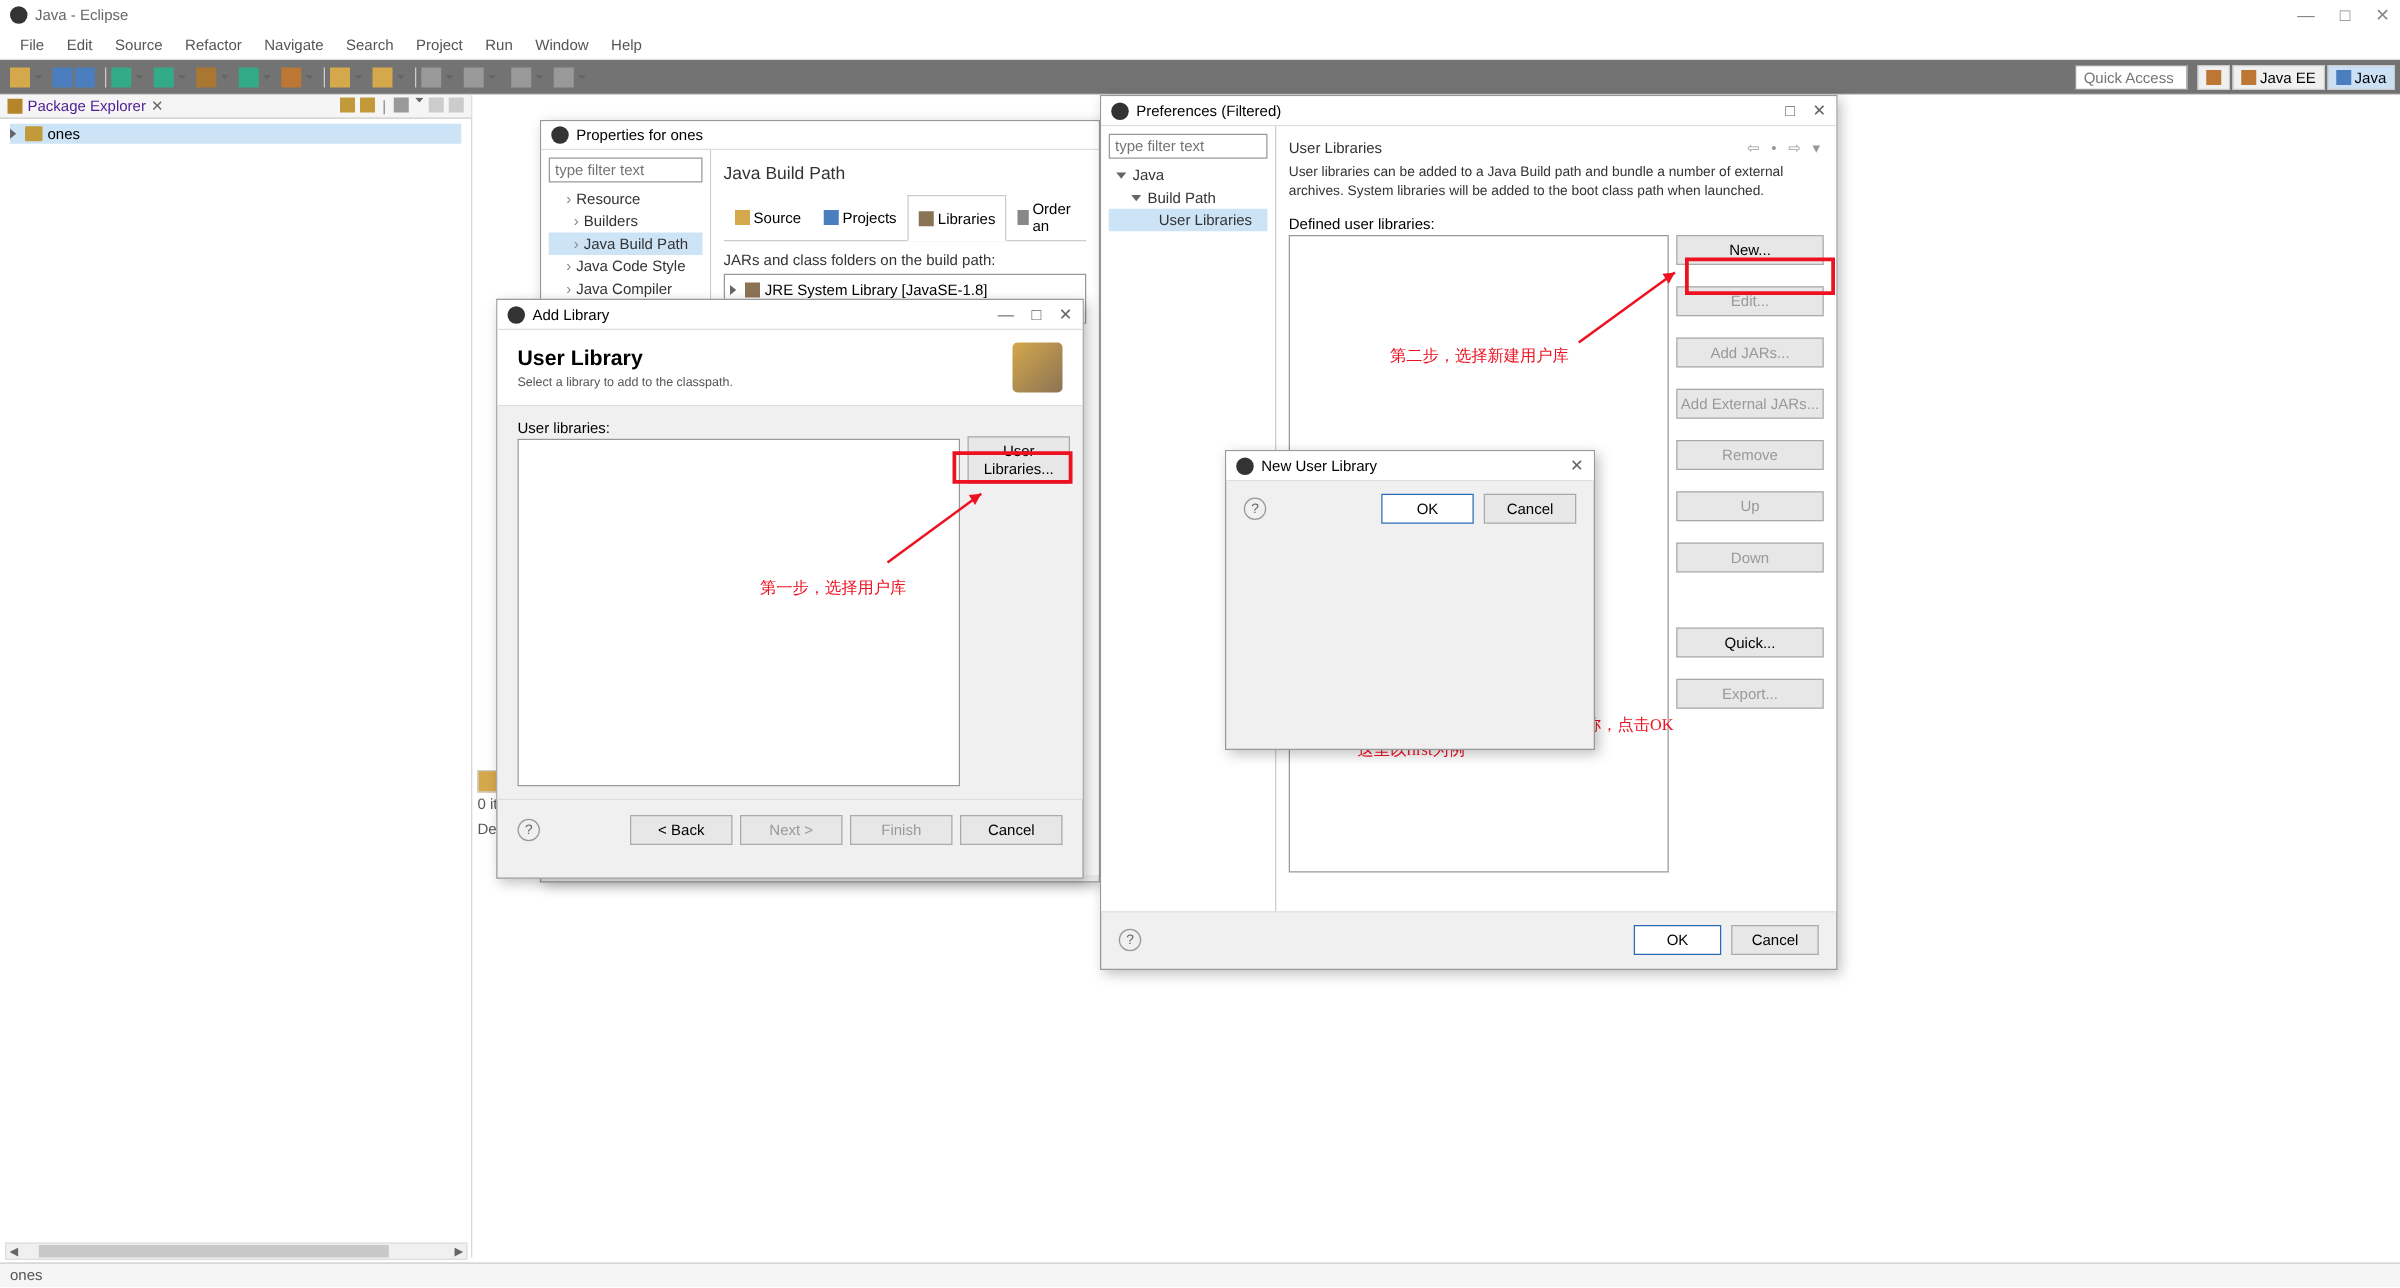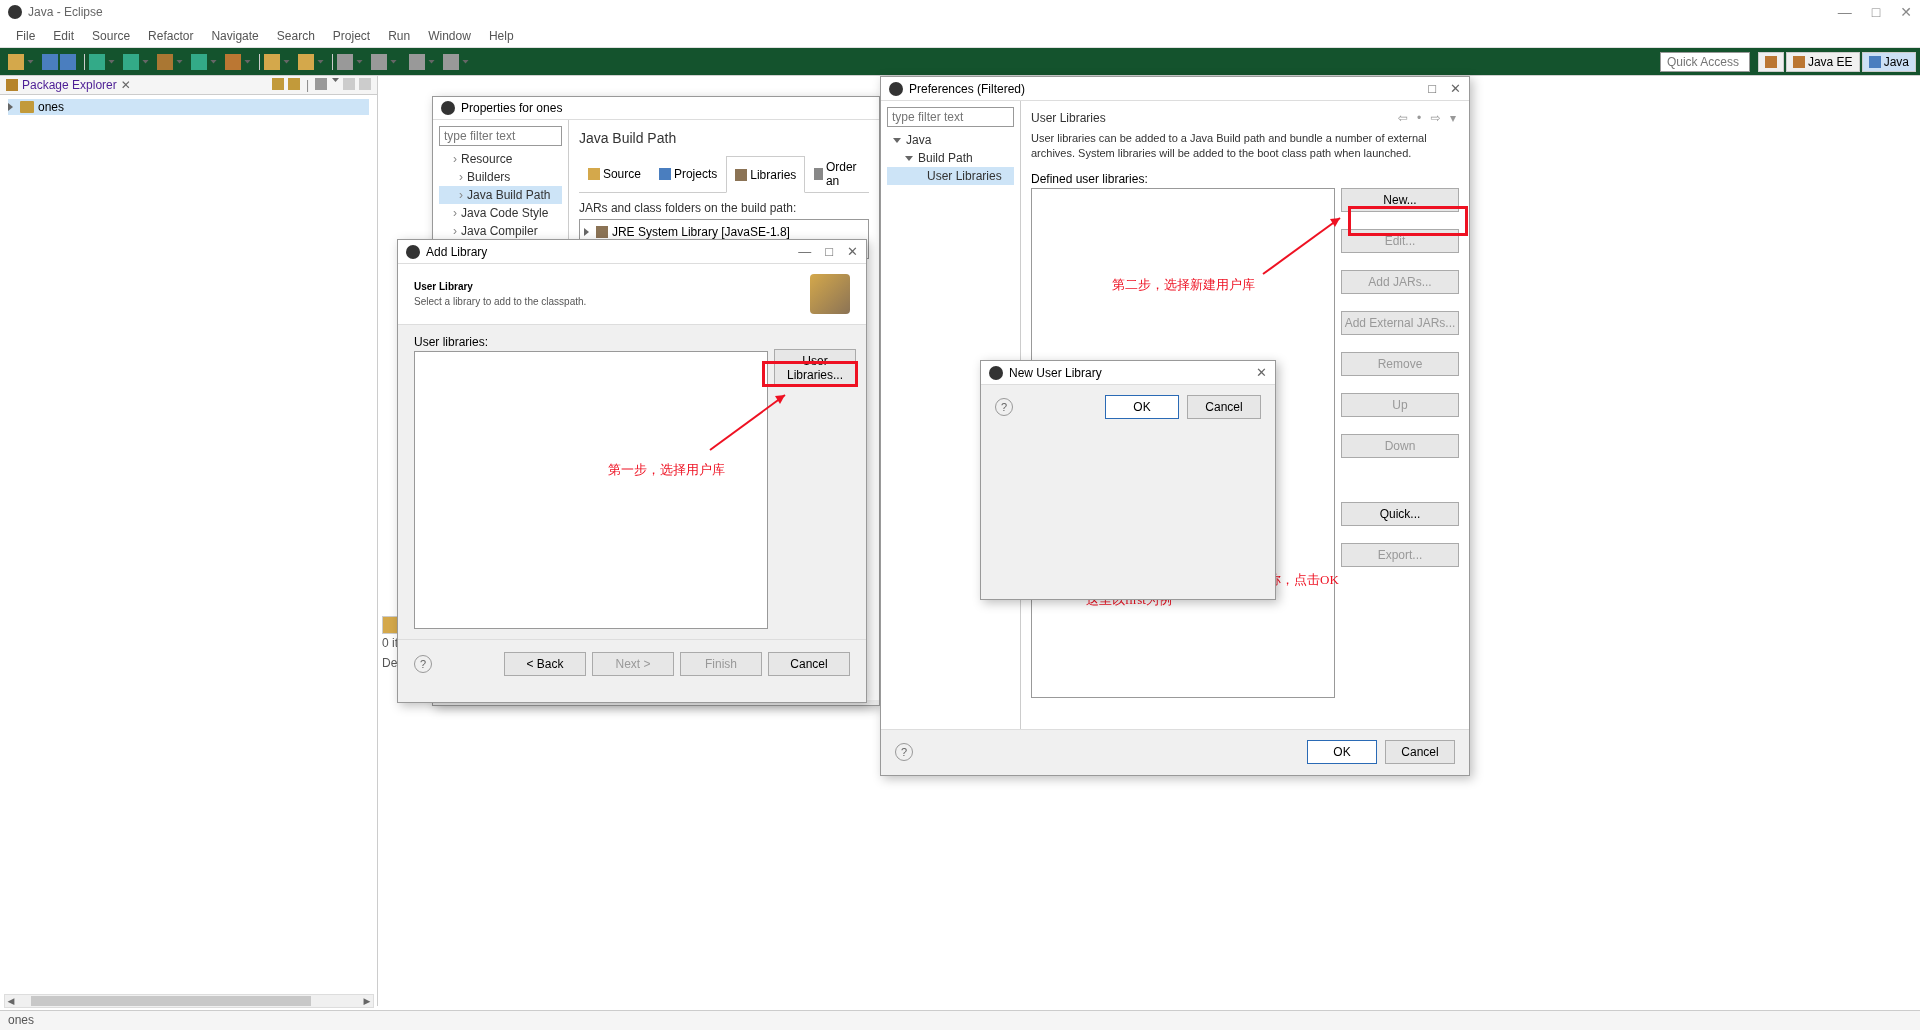--- a/index.html
+++ b/index.html
@@ -7,21 +7,21 @@
     
     
     .title-bar { height: 24px; background: #fff; display: flex; align-items: center; padding: 10px 8px; color: #666; }
     .title-bar .icon { width: 14px; height: 14px; background: #333; border-radius: 50%; margin-right: 6px; }
     .title-bar .controls { margin-left: auto; display: flex; gap: 20px; color: #888; }
     .title-bar .controls span { cursor: pointer; font-size: 14px; }
     
     .menu-bar { height: 24px; background: #fff; display: flex; align-items: center; padding: 0 8px; gap: 2px; border-bottom: 1px solid #e0e0e0; }
     .menu-bar .item { padding: 2px 8px; color: #555; cursor: pointer; }
     
-    .toolbar { height: 28px; background: #14532d; display: flex; align-items: center; padding: 0 4px; gap: 4px; border-bottom: 1px solid #d0d0d0; }
+    .toolbar { height: 28px; background: #737373; display: flex; align-items: center; padding: 0 4px; gap: 4px; border-bottom: 1px solid #d0d0d0; }
     .toolbar-icon { width: 16px; height: 16px; display: inline-block; }
     .toolbar-group { display: flex; align-items: center; gap: 2px; padding: 0 4px; }
     .dropdown-ar { width: 7px; height: 4px; background: #666; clip-path: polygon(0 0, 100% 0, 50% 100%); margin-left: 1px; }
     .quick-access { margin-left: auto; border: 1px solid #999; background: #fff; padding: 2px 6px; color: #888; width: 90px; }
     .perspective-btns { display: flex; gap: 2px; margin-left: 4px; }
     .persp-btn { border: 1px solid #ccc; padding: 2px 6px; background: #f0f0f0; display: flex; align-items: center; gap: 3px; }
     .persp-btn.active { background: #cce0f5; }
     
     .main-area { display: flex; height: calc(100% - 100px); }
     .package-explorer { width: 378px; border-right: 1px solid #ccc; background: #fff; }
@@ -58,21 +58,21 @@
     .tabs { display: flex; border-bottom: 1px solid #ccc; }
     .tab { padding: 3px 8px; border: 1px solid transparent; display: flex; align-items: center; gap: 3px; }
     .tab.active { background: #fff; border: 1px solid #ccc; border-bottom-color: #fff; margin-bottom: -1px; }
     .small-icon { width: 12px; height: 12px; background: #d4a84b; display: inline-block; }
     .small-icon.blue { background: #4a7ebf; }
     .small-icon.lib { background: #8b7355; }
     
     
     .add-lib-dialog { left: 397px; top: 239px; width: 470px; height: 464px; }
     .wizard-header { background: #fff; padding: 10px 16px; display: flex; align-items: center; border-bottom: 1px solid #ddd; }
-    .wizard-header .txt h3 { font-size: 10px; font-weight: bold; }
+    .wizard-header .txt h3 { font-size: 17px; font-weight: bold; }
     .wizard-header .txt p { font-size: 10px; color: #555; margin-top: 4px; }
     .wizard-header .wiz-icon { margin-left: auto; width: 40px; height: 40px; background: linear-gradient(135deg,#d4a84b,#8b7355); border-radius: 4px; }
     .wizard-body { padding: 10px 16px; background: #f0f0f0; }
     .listbox { width: 354px; height: 278px; background: #fff; border: 1px solid #999; margin-top: 2px; }
     .wizard-footer { padding: 12px 16px; display: flex; align-items: center; gap: 8px; border-top: 1px solid #ddd; }
     .btn { padding: 4px 0; background: #e7e7e7; border: 1px solid #aaa; min-width: 82px; text-align: center; cursor: pointer; }
     .btn.disabled { color: #999; }
     .help-icon { width: 18px; height: 18px; border: 1px solid #999; border-radius: 50%; display: flex; align-items: center; justify-content: center; color: #666; font-size: 11px; }
     
     

